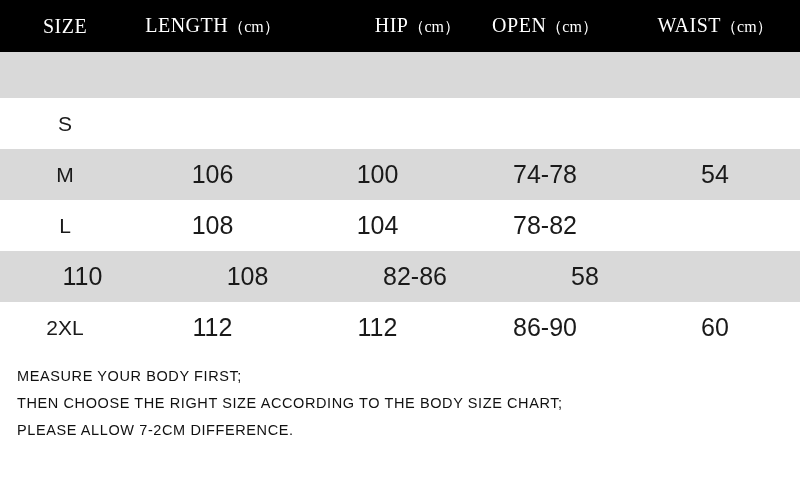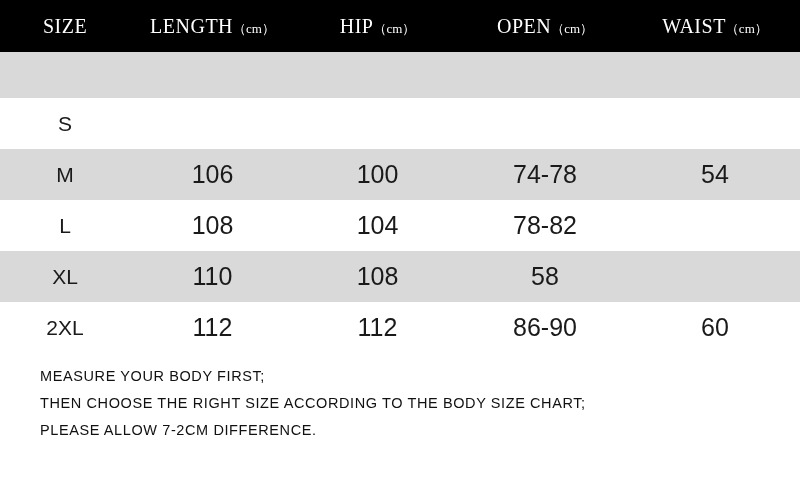--- a/index.html
+++ b/index.html
@@ -26,28 +26,28 @@
     color: #ffffff;
   }
   .header-cell {
     text-align: center;
     font-family: "Liberation Serif", serif;
     font-size: 20px;
     letter-spacing: 0.5px;
     white-space: nowrap;
   }
   .header-cell .unit {
-    font-size: 13px;
+    font-size: 16px;
     letter-spacing: 0;
   }
 
   
   .c-size   { width: 130px; }
   .c-length { width: 165px; }
-  .c-hip    { width: 165px; }
+  .c-hip    { width: 165px; text-align: right; }
   .c-waist  { width: 170px; }
   .c-open   { width: 170px; }
 
   
   .row {
     display: flex;
     align-items: center;
     height: 51px;
   }
   .row.blank { height: 46px; }
@@ -60,21 +60,21 @@
     font-size: 25px;
     color: #1a1a1a;
     white-space: nowrap;
   }
   .cell.size-cell {
     font-size: 21px;
   }
 
   
   .notes {
-    padding: 10px 0 0 40px;
+    padding: 10px 0 0 17px;
     background: #ffffff;
   }
   .note {
     font-family: "Liberation Sans", sans-serif;
     font-size: 14.5px;
     letter-spacing: 0.6px;
     color: #111111;
     line-height: 27px;
     white-space: nowrap;
   }
@@ -127,23 +127,23 @@
   </div>
 
   <div class="row plain">
     <div class="cell size-cell c-size">L</div>
     <div class="cell c-length">108</div>
     <div class="cell c-hip">104</div>
     <div class="cell c-waist">78-82</div>
   </div>
 
   <div class="row shade">
-    <div class="cell size-cell c-size">XL</div>
     <div class="cell c-length">110</div>
     <div class="cell c-hip">108</div>
+    <div class="cell c-waist">82-86</div>
     <div class="cell c-open">58</div>
   </div>
 
   <div class="row plain">
     <div class="cell size-cell c-size">2XL</div>
     <div class="cell c-length">112</div>
     <div class="cell c-hip">112</div>
     <div class="cell c-waist">86-90</div>
     <div class="cell c-open">60</div>
   </div>

